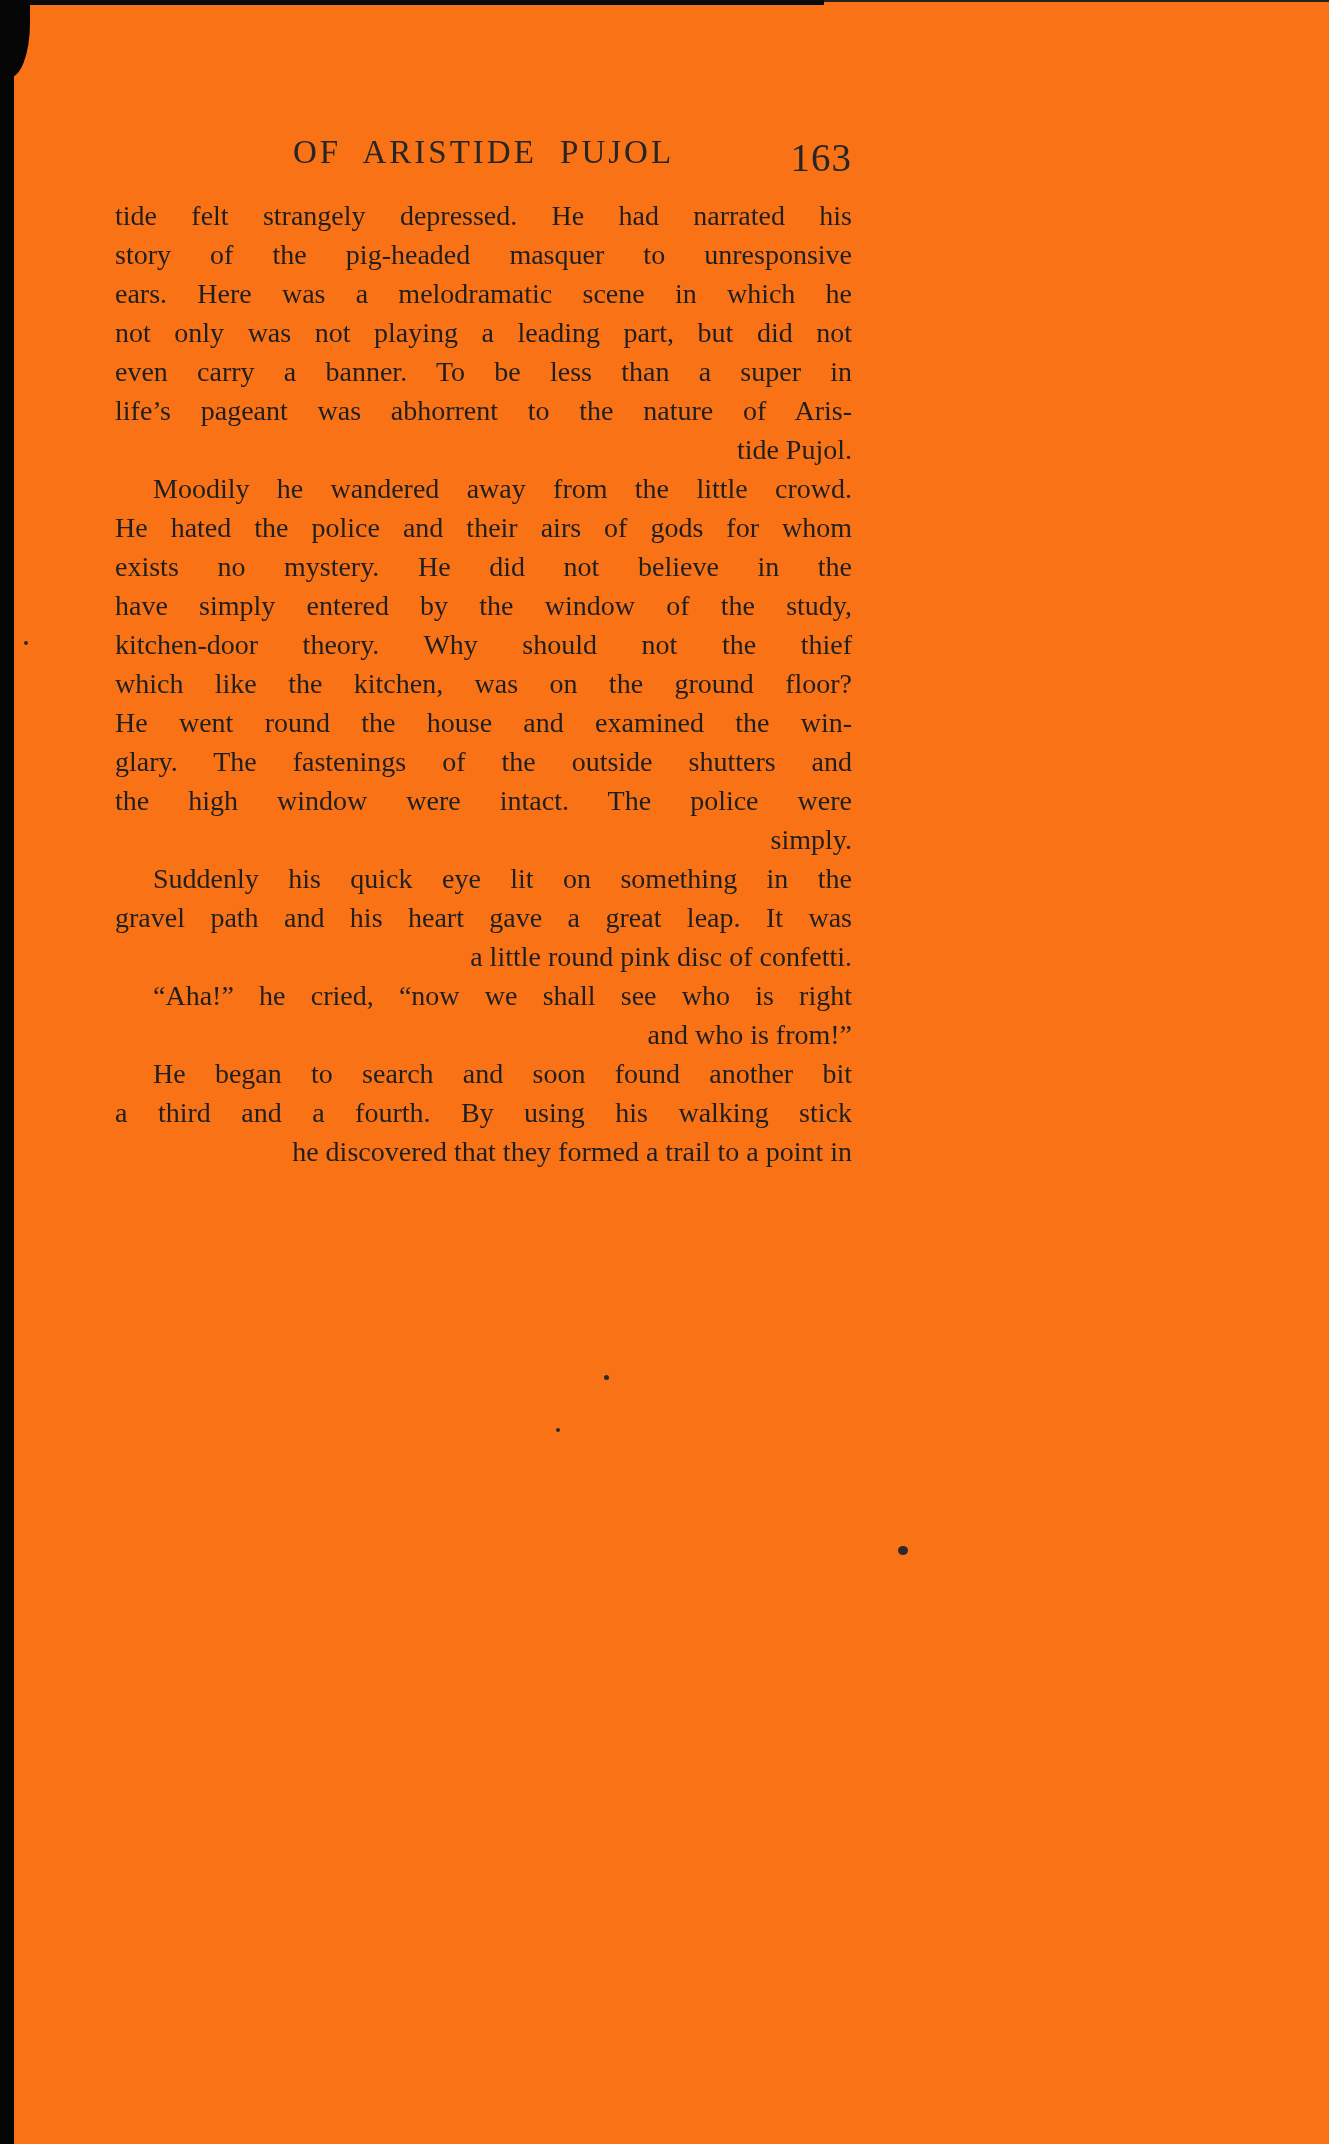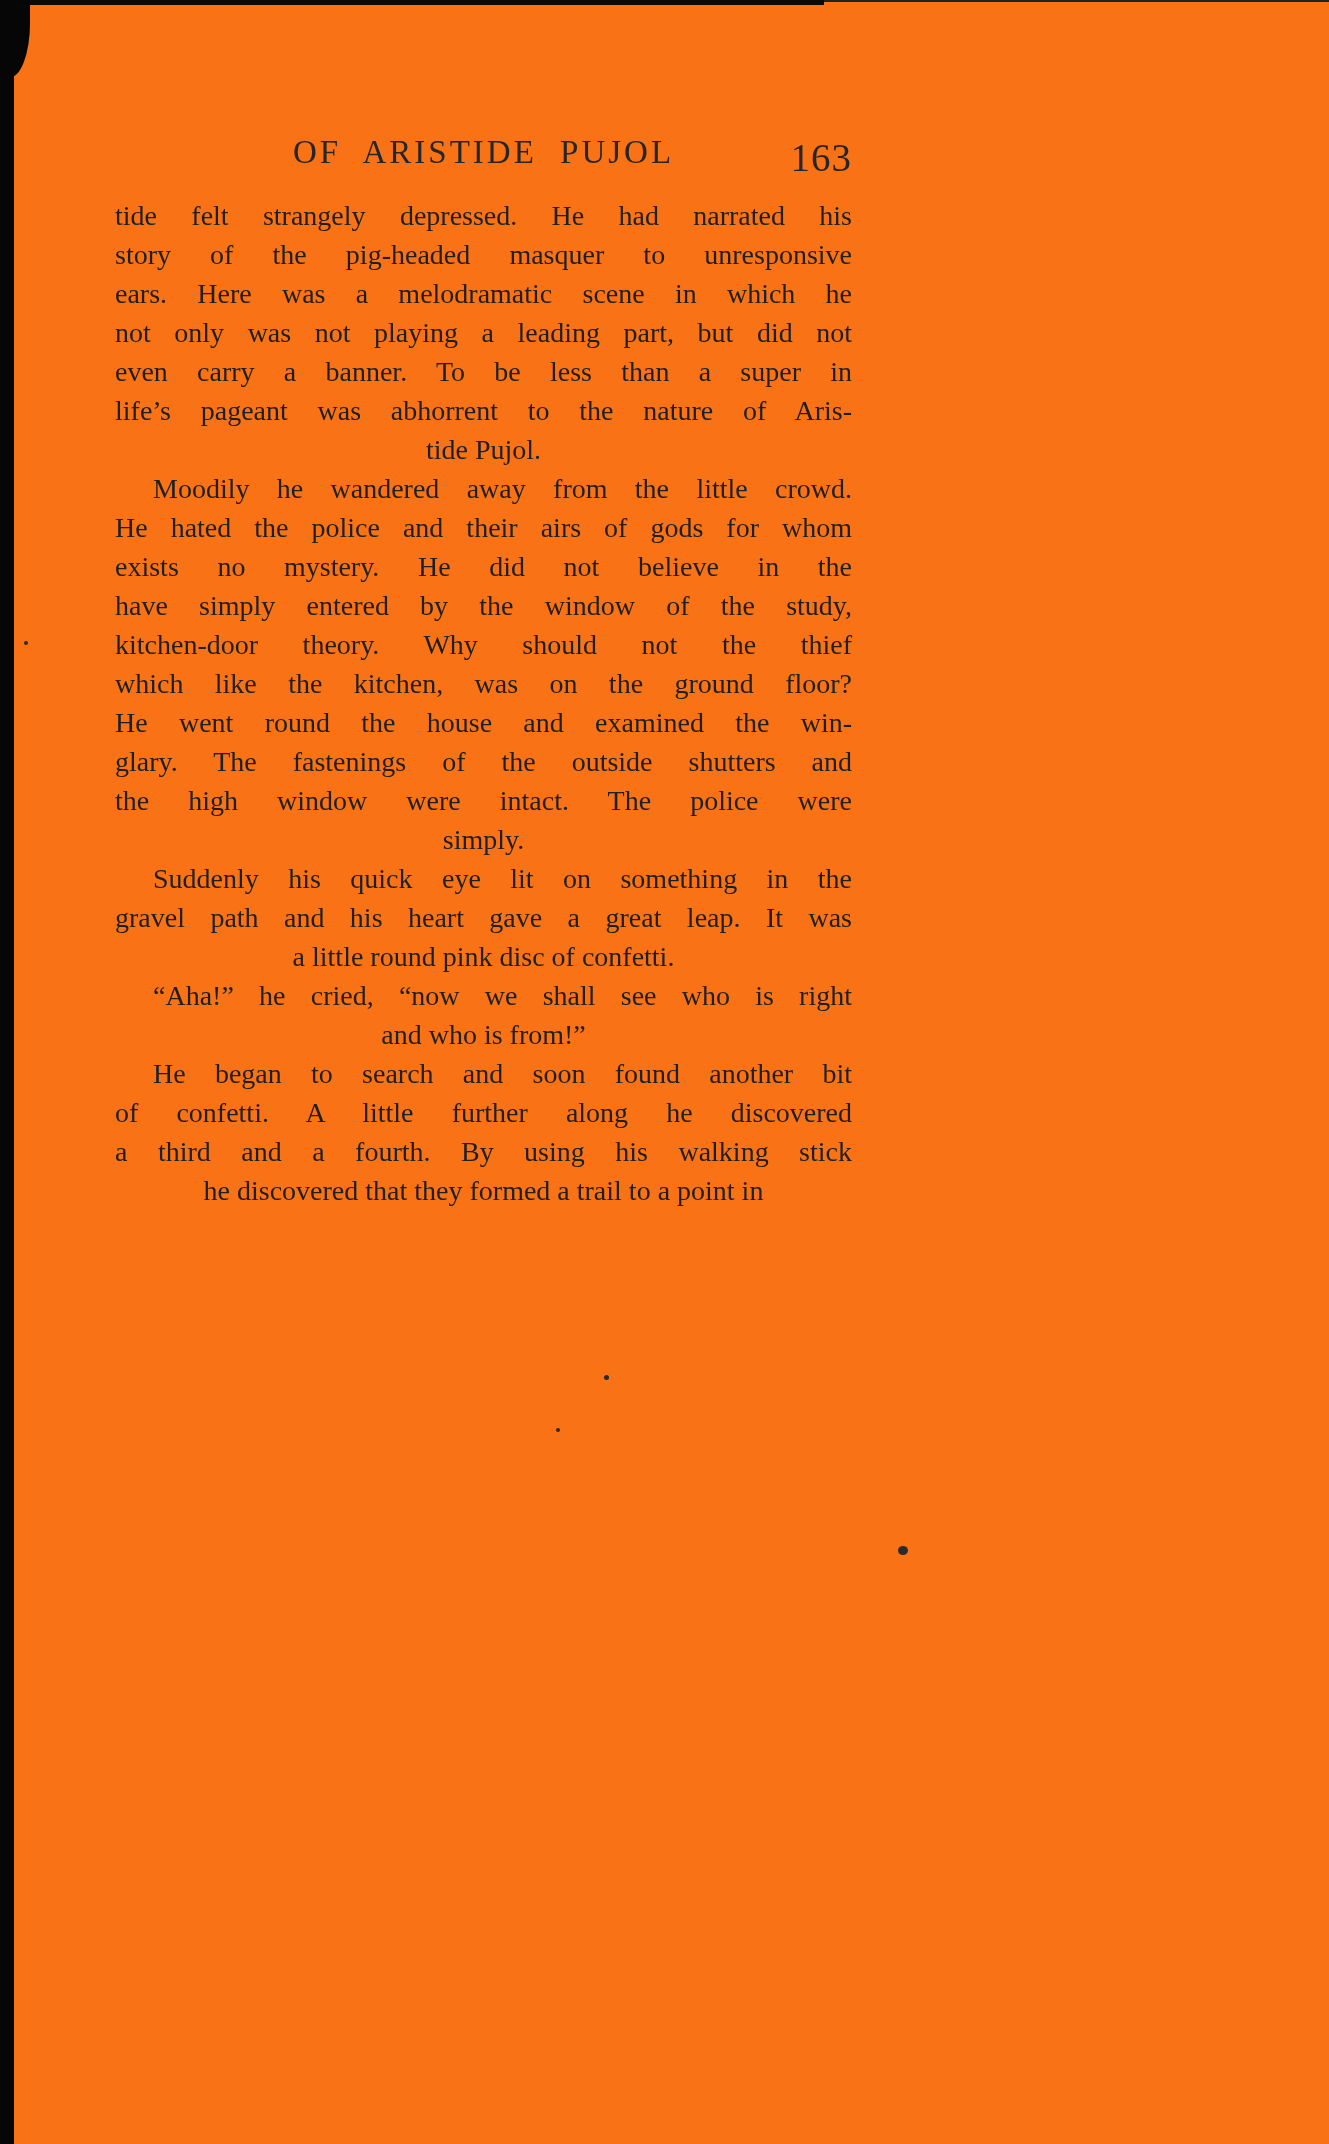--- a/index.html
+++ b/index.html
@@ -79,21 +79,21 @@
     text-align: justify;
     white-space: normal;
   }
   .line::after {
     content: "";
     display: inline-block;
     width: 100%;
     height: 0;
   }
   .line.last {
-    text-align: center;
+    text-align: right;
   }
   .line.last::after { content: none; }
   .line.indent { text-indent: 38px; }
   .speck {
     position: absolute;
     background: #2a2a2a;
     border-radius: 50%;
   }
 </style>
 </head>
@@ -139,21 +139,20 @@
           <div class="line indent">Suddenly his quick eye lit on something in the</div>
           <div class="line">gravel path and his heart gave a great leap. It was</div>
           <div class="line last">a little round pink disc of confetti.</div>
         </div>
         <div class="para">
           <div class="line indent">“Aha!” he cried, “now we shall see who is right</div>
           <div class="line last">and who is from!”</div>
         </div>
         <div class="para">
           <div class="line indent">He began to search and soon found another bit</div>
-          <div class="line">of confetti. A little further along he discovered</div>
           <div class="line">a third and a fourth. By using his walking stick</div>
           <div class="line last">he discovered that they formed a trail to a point in</div>
         </div>
       </div>
 
   </div>
 
 <div class="speck" style="left: 24px; top: 641px; width: 4px; height: 4px;"></div>
     <div class="speck" style="left: 604px; top: 1375px; width: 5px; height: 5px;"></div>
     <div class="speck" style="left: 556px; top: 1428px; width: 4px; height: 4px;"></div>

